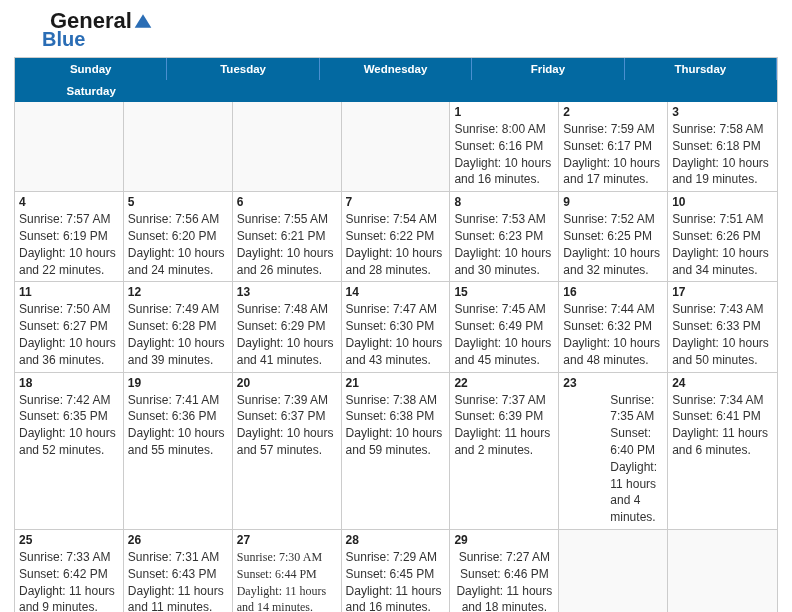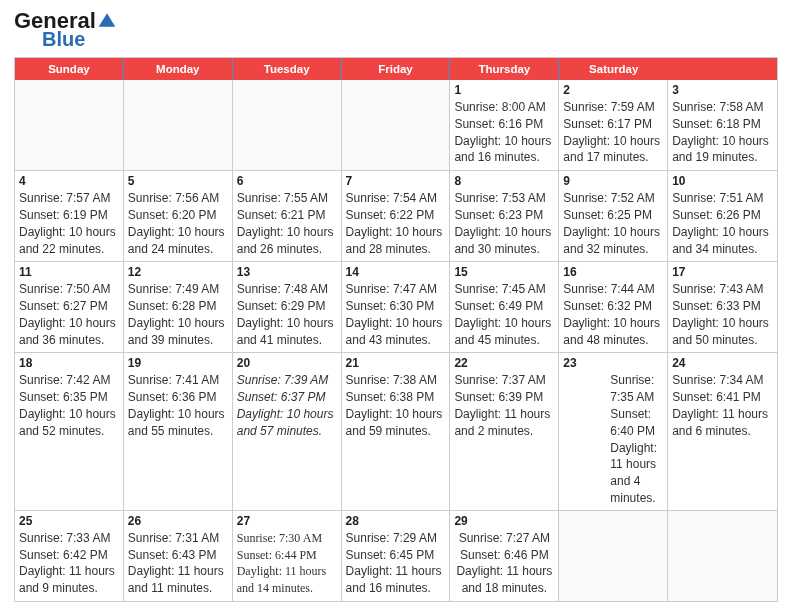--- a/index.html
+++ b/index.html
@@ -52,22 +52,22 @@
       color: #555;
     }
     .calendar {
       flex: 1;
       display: flex;
       flex-direction: column;
       border: 1px solid #ccc;
     }
     .cal-head-row {
       display: grid;
-      grid-template-columns: repeat(7, 1fr);
-      background: #ef4444;
+      grid-template-columns: repeat(5, 1fr);
+      background: #0369a1;
     }
     .cal-head-cell {
       color: #fff;
       font-size: 11.5px;
       font-weight: bold;
       text-align: center;
       padding: 5px 2px;
       border-right: 1px solid #4a8fd0;
     }
     .cal-head-cell:last-child { border-right: none; }
@@ -107,42 +107,42 @@
       line-height: 1.4;
     }
   </style>
 </head>
 <body>
 
 <div class="page">
   <div class="header">
     <div class="logo">
       <div>
-        <div style="display:flex;align-items:flex-start;">
+        <div style="display:flex;align-items:center;margin-left:36px;">
           <span class="logo-text">General</span>
           <svg class="logo-icon" viewBox="0 0 24 24" xmlns="http://www.w3.org/2000/svg">
             <polygon points="2,20 12,4 22,20" fill="#2a6db5"></polygon>
           </svg>
         </div>
         <div style="display:flex;align-items:center;margin-top:-3px;">
           <span class="logo-text" style="color:#2a6db5;font-size:20px;margin-left:28px;">Blue</span>
         </div>
       </div>
     </div>
     <div class="title-block">
       <div class="cal-title"></div>
       <div class="cal-subtitle"></div>
     </div>
   </div>
 
   <div class="calendar">
     <div class="cal-head-row">
     <div class="cal-head-cell">Sunday</div>
-        <div class="cal-head-cell">Monday</div>
         <div class="cal-head-cell">Tuesday</div>
+        <div class="cal-head-cell">Wednesday</div>
         <div class="cal-head-cell">Friday</div>
         <div class="cal-head-cell">Thursday</div>
         <div class="cal-head-cell">Saturday</div>
       </div>
     <div class="cal-body">
     <div class="cal-row">
           <div class="cal-cell empty"></div>
           <div class="cal-cell empty"></div>
           <div class="cal-cell empty"></div>
           <div class="cal-cell empty"></div>
@@ -280,21 +280,21 @@
           </div>
           <div class="cal-cell">
             <div class="day-num">19</div>
             <div class="day-info" style="white-space: pre-line;">Sunrise: 7:41 AM
 Sunset: 6:36 PM
 Daylight: 10 hours
 and 55 minutes.</div>
           </div>
           <div class="cal-cell">
             <div class="day-num">20</div>
-            <div class="day-info" style="white-space: pre-line; font-style: italic;">Sunrise: 7:39 AM
+            <div class="day-info" style="white-space: pre-line;">Sunrise: 7:39 AM
 Sunset: 6:37 PM
 Daylight: 10 hours
 and 57 minutes.</div>
           </div>
           <div class="cal-cell">
             <div class="day-num">21</div>
             <div class="day-info" style="white-space: pre-line;">Sunrise: 7:38 AM
 Sunset: 6:38 PM
 Daylight: 10 hours
 and 59 minutes.</div>

